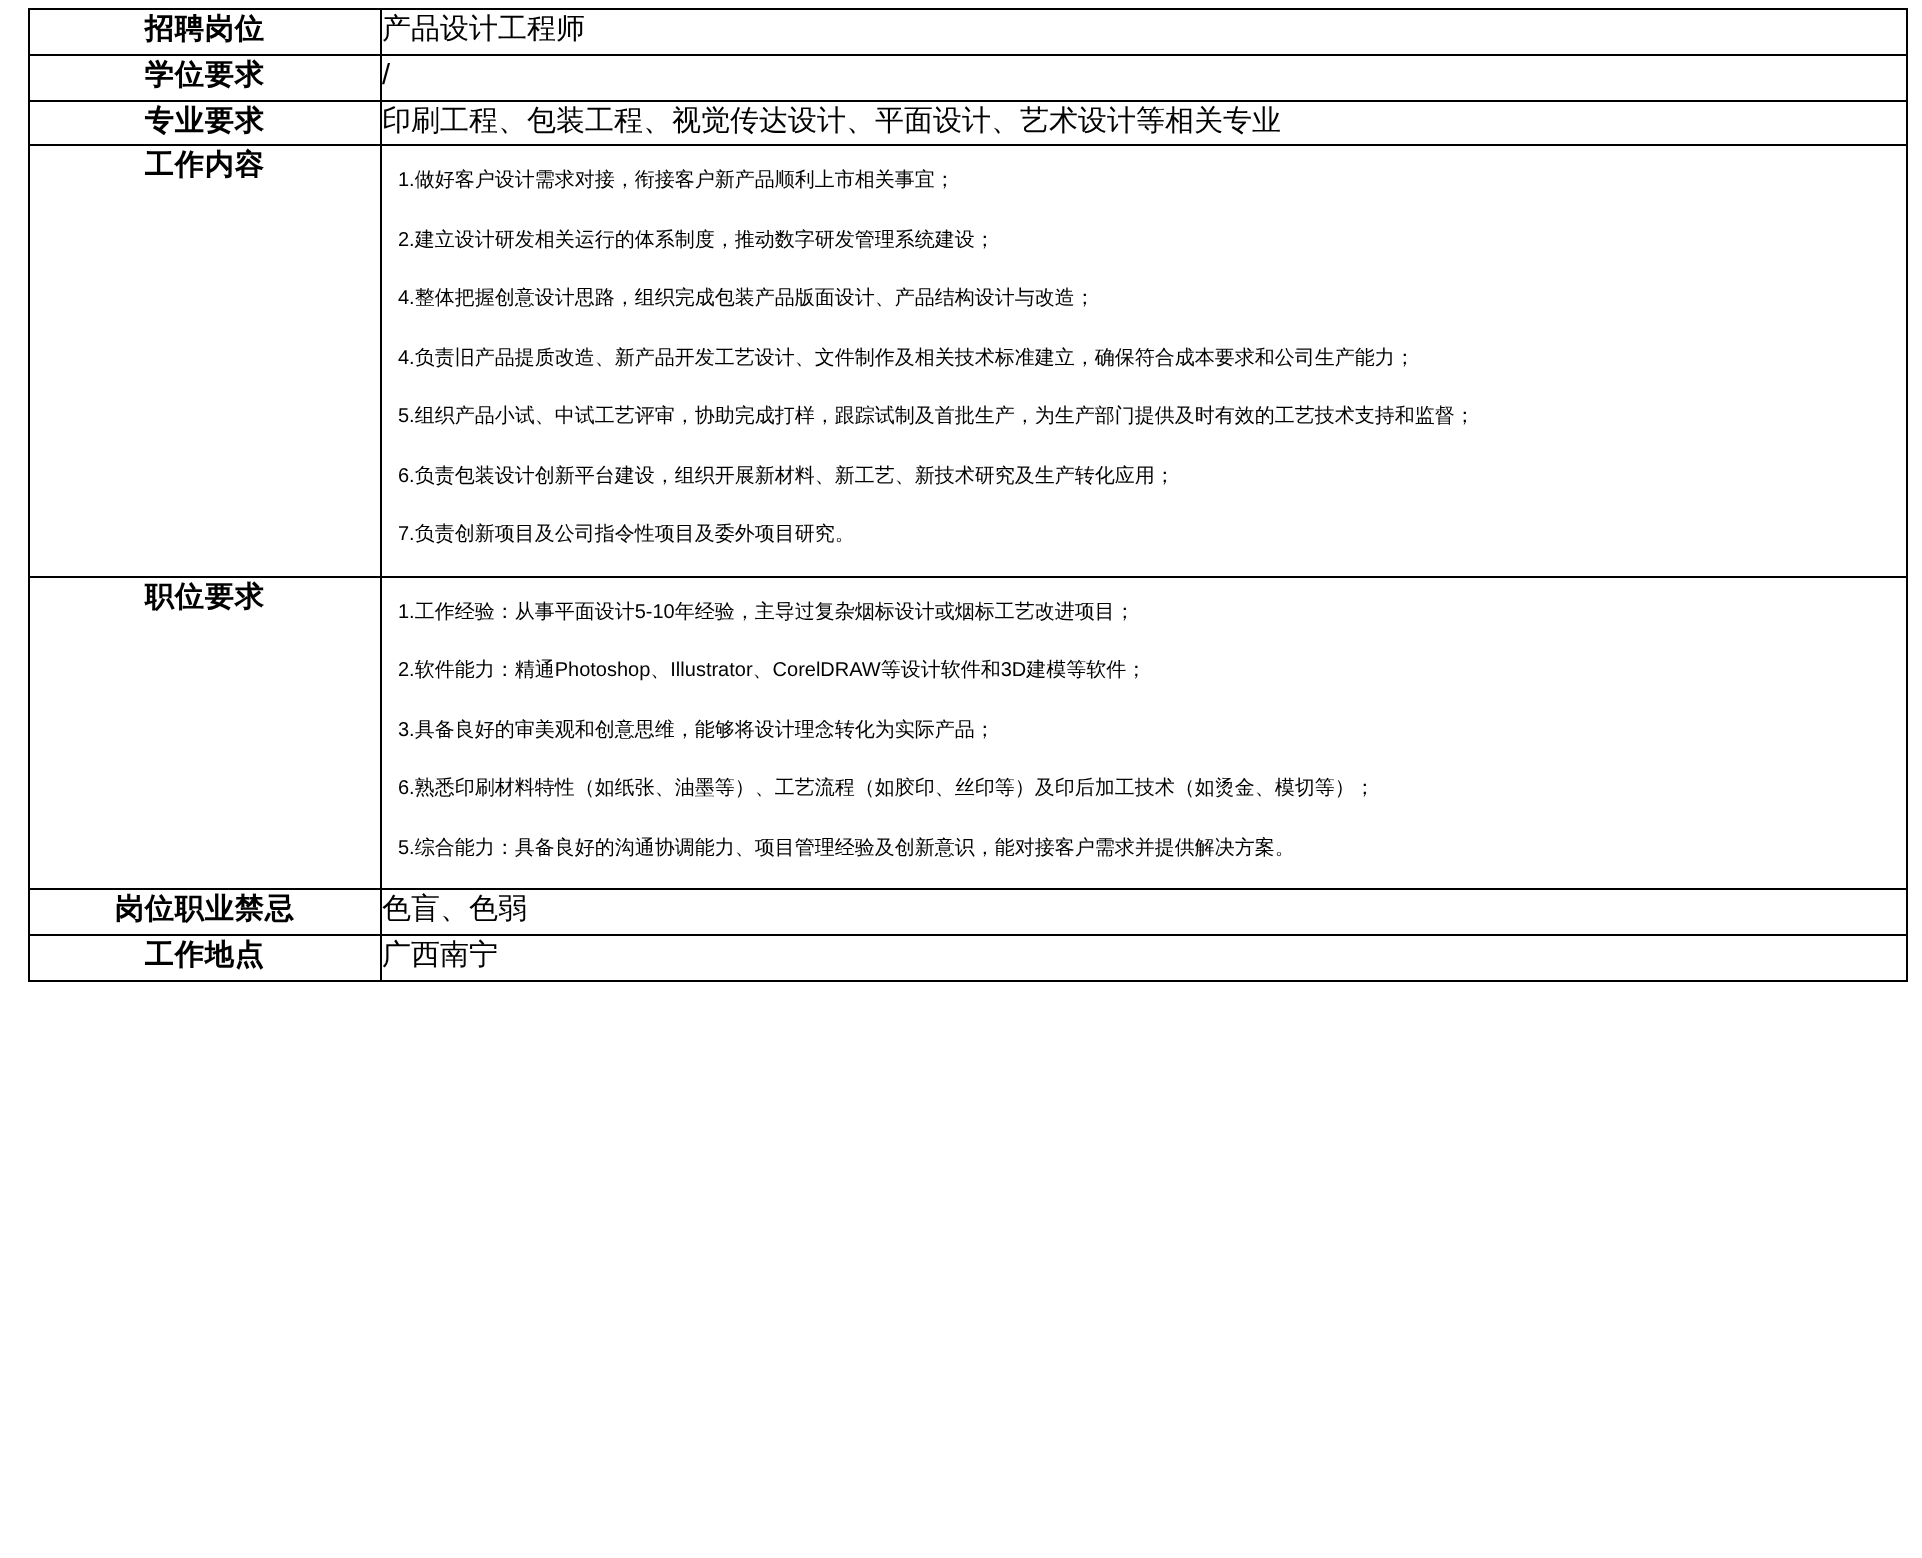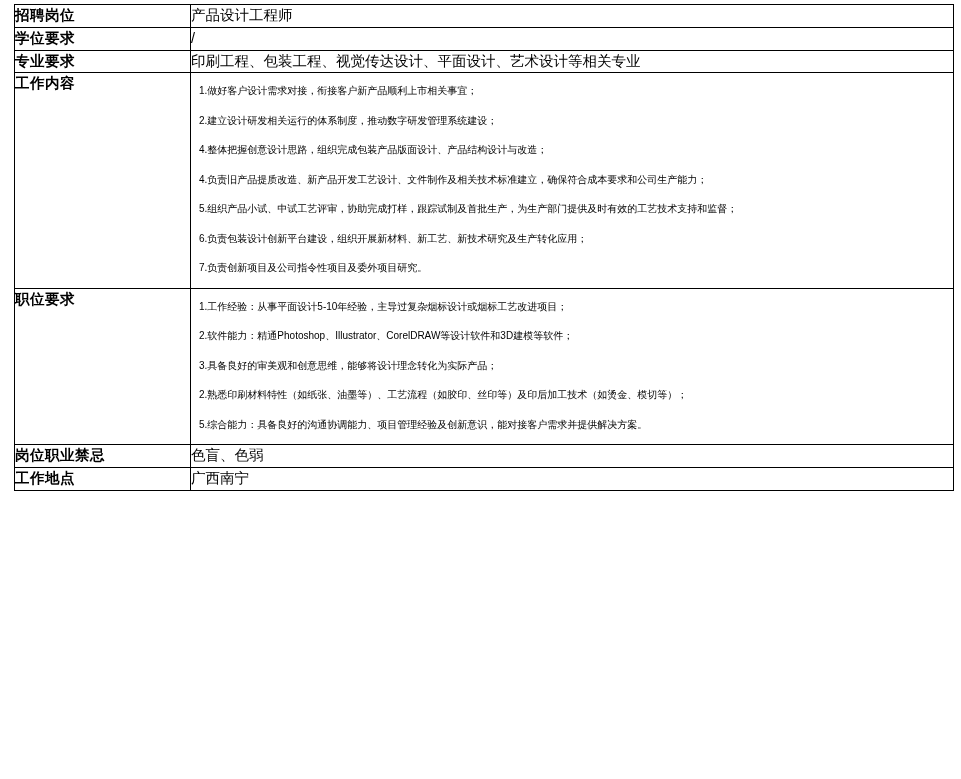--- a/index.html
+++ b/index.html
@@ -24,21 +24,21 @@
     width: 940px;
     table-layout: fixed;
   }
   table.job-table td {
     border: 1px solid #000000;
     vertical-align: top;
     padding: 0;
   }
   td.label {
     width: 175px;
-    text-align: left;
+    text-align: center;
     vertical-align: middle;
     font-weight: bold;
     font-size: 14.5px;
     letter-spacing: 0.5px;
     padding: 6px 4px;
     line-height: 1.4;
   }
   td.value {
     font-size: 14.5px;
     padding: 6px 6px 6px 8px;
@@ -107,21 +107,21 @@
           <p class="row-line">7.负责创新项目及公司指令性项目及委外项目研究。</p>
         </td>
       </tr>
 
       <tr>
         <td class="label">职位要求</td>
         <td class="value block">
           <p class="row-line">1.工作经验：从事平面设计5-10年经验，主导过复杂烟标设计或烟标工艺改进项目；</p>
           <p class="row-line">2.软件能力：精通Photoshop、Illustrator、CorelDRAW等设计软件和3D建模等软件；</p>
           <p class="row-line">3.具备良好的审美观和创意思维，能够将设计理念转化为实际产品；</p>
-          <p class="row-line">2.熟悉印刷材料特性（如纸张、油墨等）、工艺流程（如胶印、丝印等）及印后加工技术（如烫金、模切等）；</p>
+          <p class="row-line">6.熟悉印刷材料特性（如纸张、油墨等）、工艺流程（如胶印、丝印等）及印后加工技术（如烫金、模切等）；</p>
           <p class="row-line">5.综合能力：具备良好的沟通协调能力、项目管理经验及创新意识，能对接客户需求并提供解决方案。</p>
         </td>
       </tr>
 
       <tr>
         <td class="label">岗位职业禁忌</td>
         <td class="value">
           <div class="single-line">色盲、色弱</div>
         </td>
       </tr>

